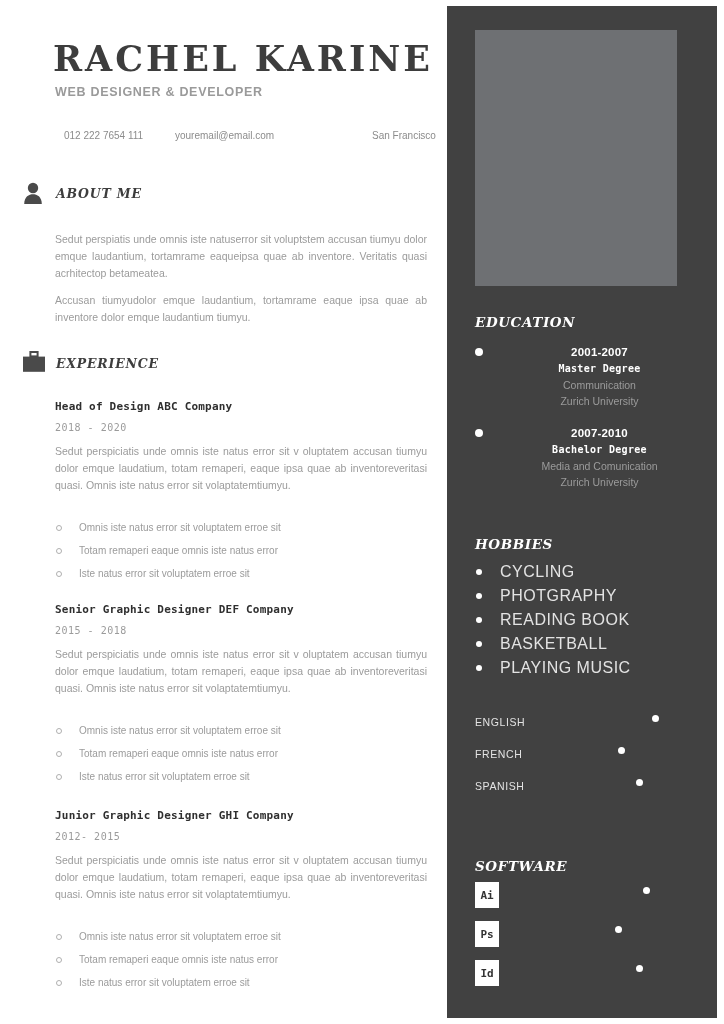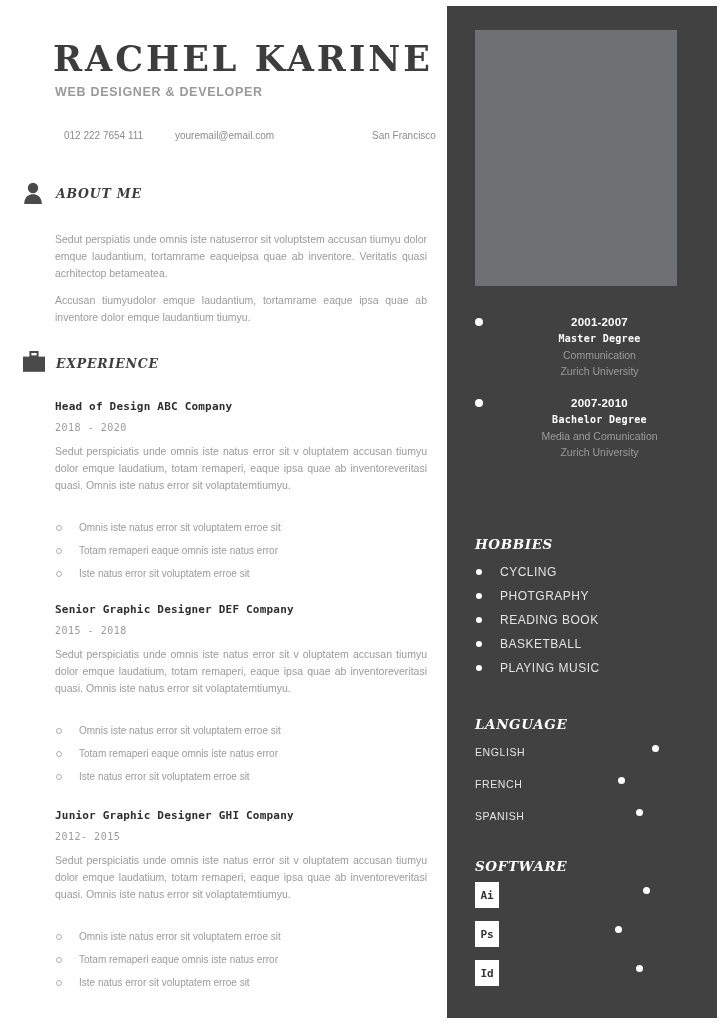--- a/index.html
+++ b/index.html
@@ -92,21 +92,21 @@
     font-size: 10.5px;
     color: #9b9b9b;
     line-height: 16px;
   }
 
   
   .hob-item {
     position: relative;
     padding-left: 25px;
     margin-bottom: 12px;
-    font-size: 12px;
+    font-size: 16px;
     letter-spacing: 0.5px;
     color: #e3e3e3;
     line-height: 12px;
   }
   .hob-dot {
     position: absolute;
     left: 1px;
     top: 3px;
     width: 6px;
     height: 6px;
@@ -350,20 +350,21 @@
       <span class="b-circle"></span>
       <span class="b-text">Iste natus error sit voluptatem erroe sit</span>
     </div>
   </div>
 
   <div class="sidebar">
 
     <div class="photo-frame"></div>
 
     <div class="sb-section" style="top:308px;">
+      <div class="sb-heading">EDUCATION</div>
 
       <div class="edu-item">
         <span class="edu-dot"></span>
         <div class="edu-years">2001-2007</div>
         <div class="edu-degree">Master Degree</div>
         <div class="edu-sub">Communication</div>
         <div class="edu-sub">Zurich University</div>
       </div>
 
       <div class="edu-item">
@@ -393,21 +394,20 @@
         <span class="hob-dot"></span>
         <span>BASKETBALL</span>
       </div>
       <div class="hob-item">
         <span class="hob-dot"></span>
         <span>PLAYING MUSIC</span>
       </div>
     </div>
 
     <div class="sb-section" style="top:710px;">
-      <div class="sb-heading">LANGUAGE</div>
       <div class="lang-row">
         <span class="lang-label">ENGLISH</span>
         <span class="rate-dot" style="left: 177px;"></span>
       </div>
       <div class="lang-row">
         <span class="lang-label">FRENCH</span>
         <span class="rate-dot" style="left: 143px;"></span>
       </div>
       <div class="lang-row">
         <span class="lang-label">SPANISH</span>

